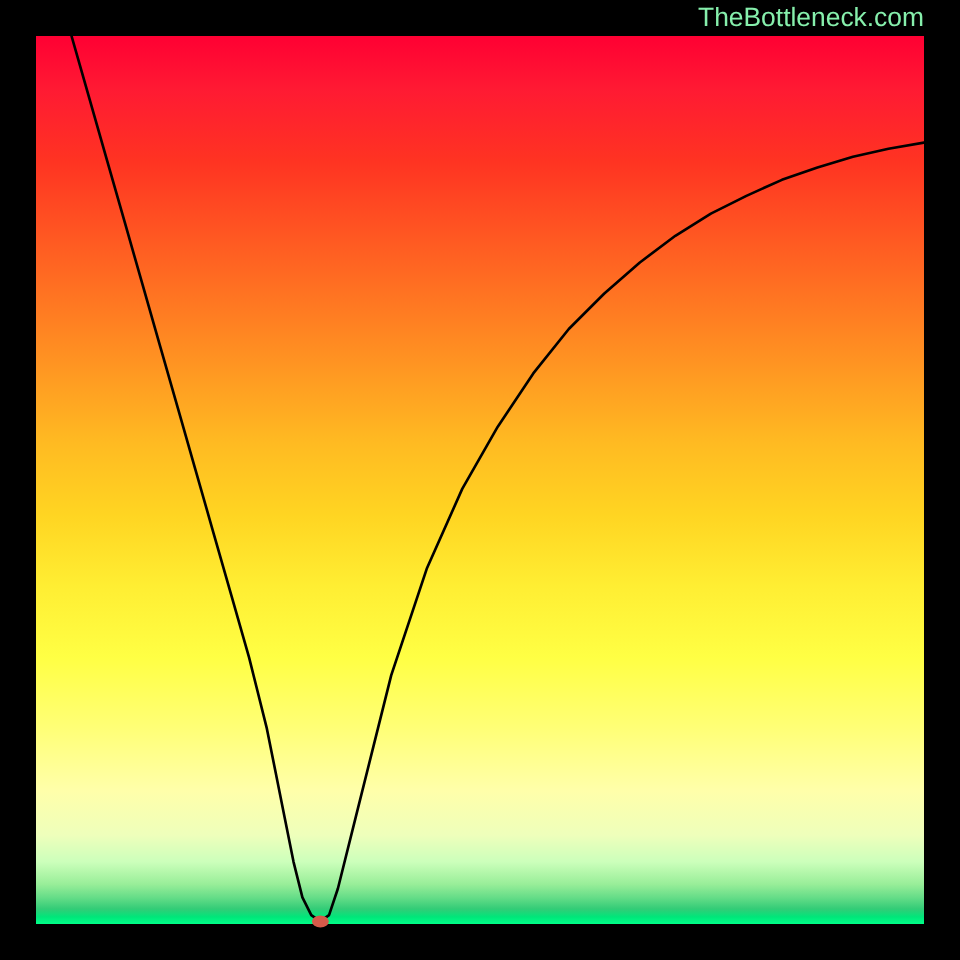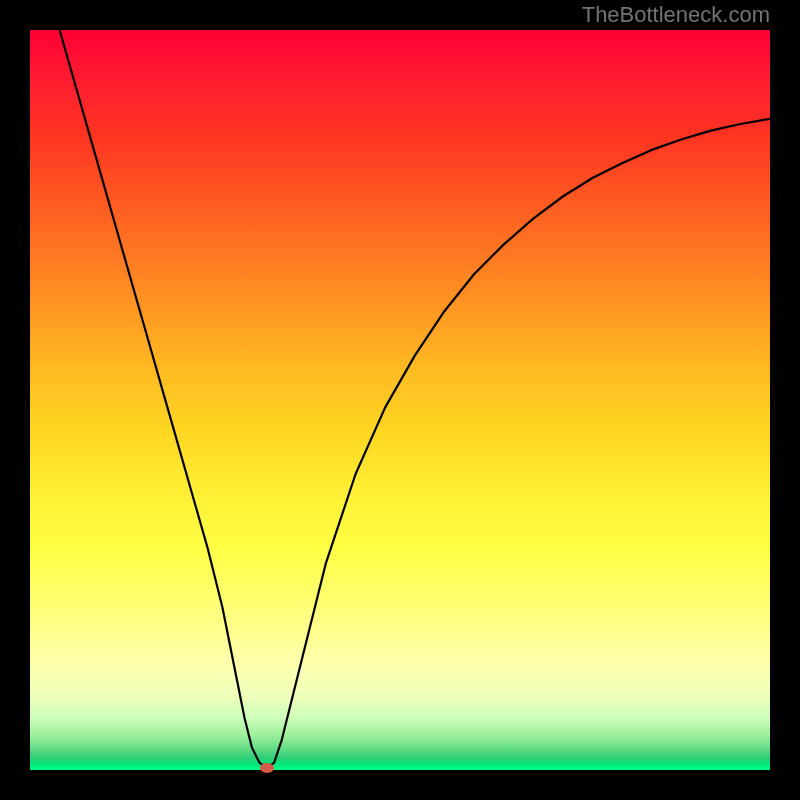--- a/index.html
+++ b/index.html
@@ -35,21 +35,21 @@
       #99ee99 95.5%,
       #66dd88 97%,
       #33cc77 98.3%,
       #00e67a 99.2%,
       #00ff88 100%);
   }
   .watermark {
     position: absolute;
     top: 2px;
     right: 30px;
-    color: #737373;
+    color: #86efac;
     font-size: 22px;
     font-weight: 500;
     letter-spacing: 0px;
   }
   svg.curve {
     position: absolute;
     left: 0;
     top: 0;
     width: 740px;
     height: 740px;

